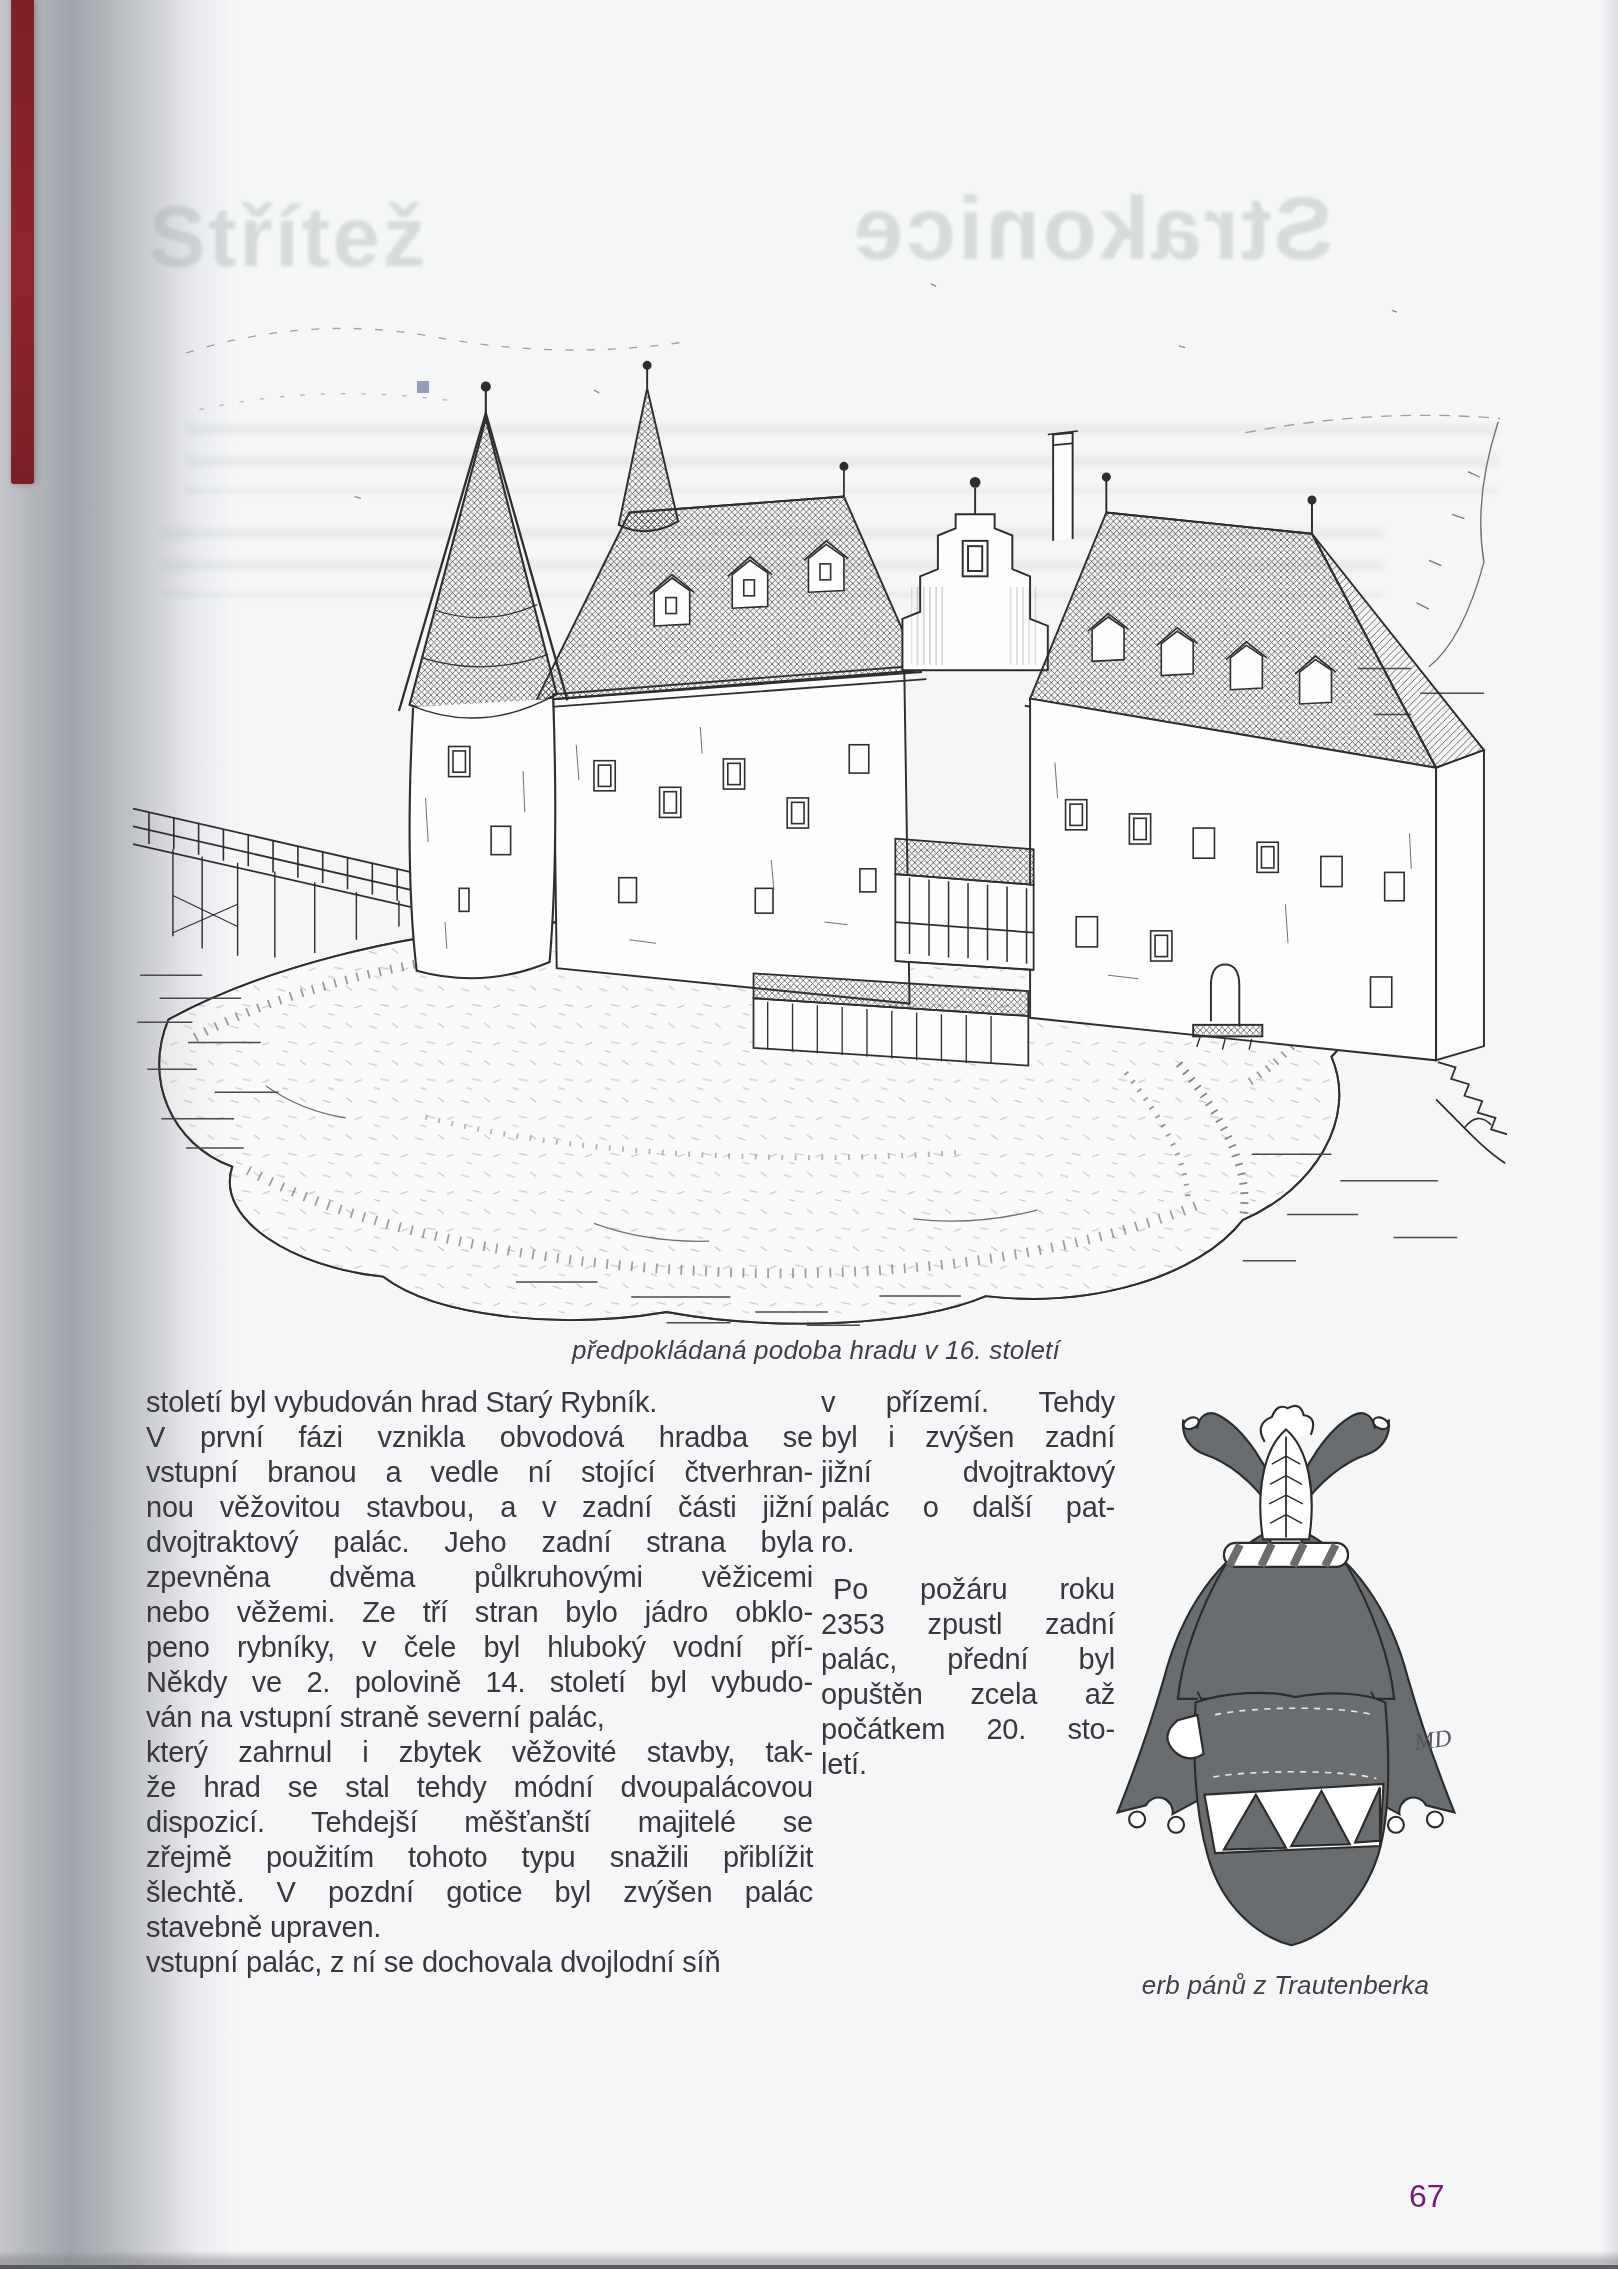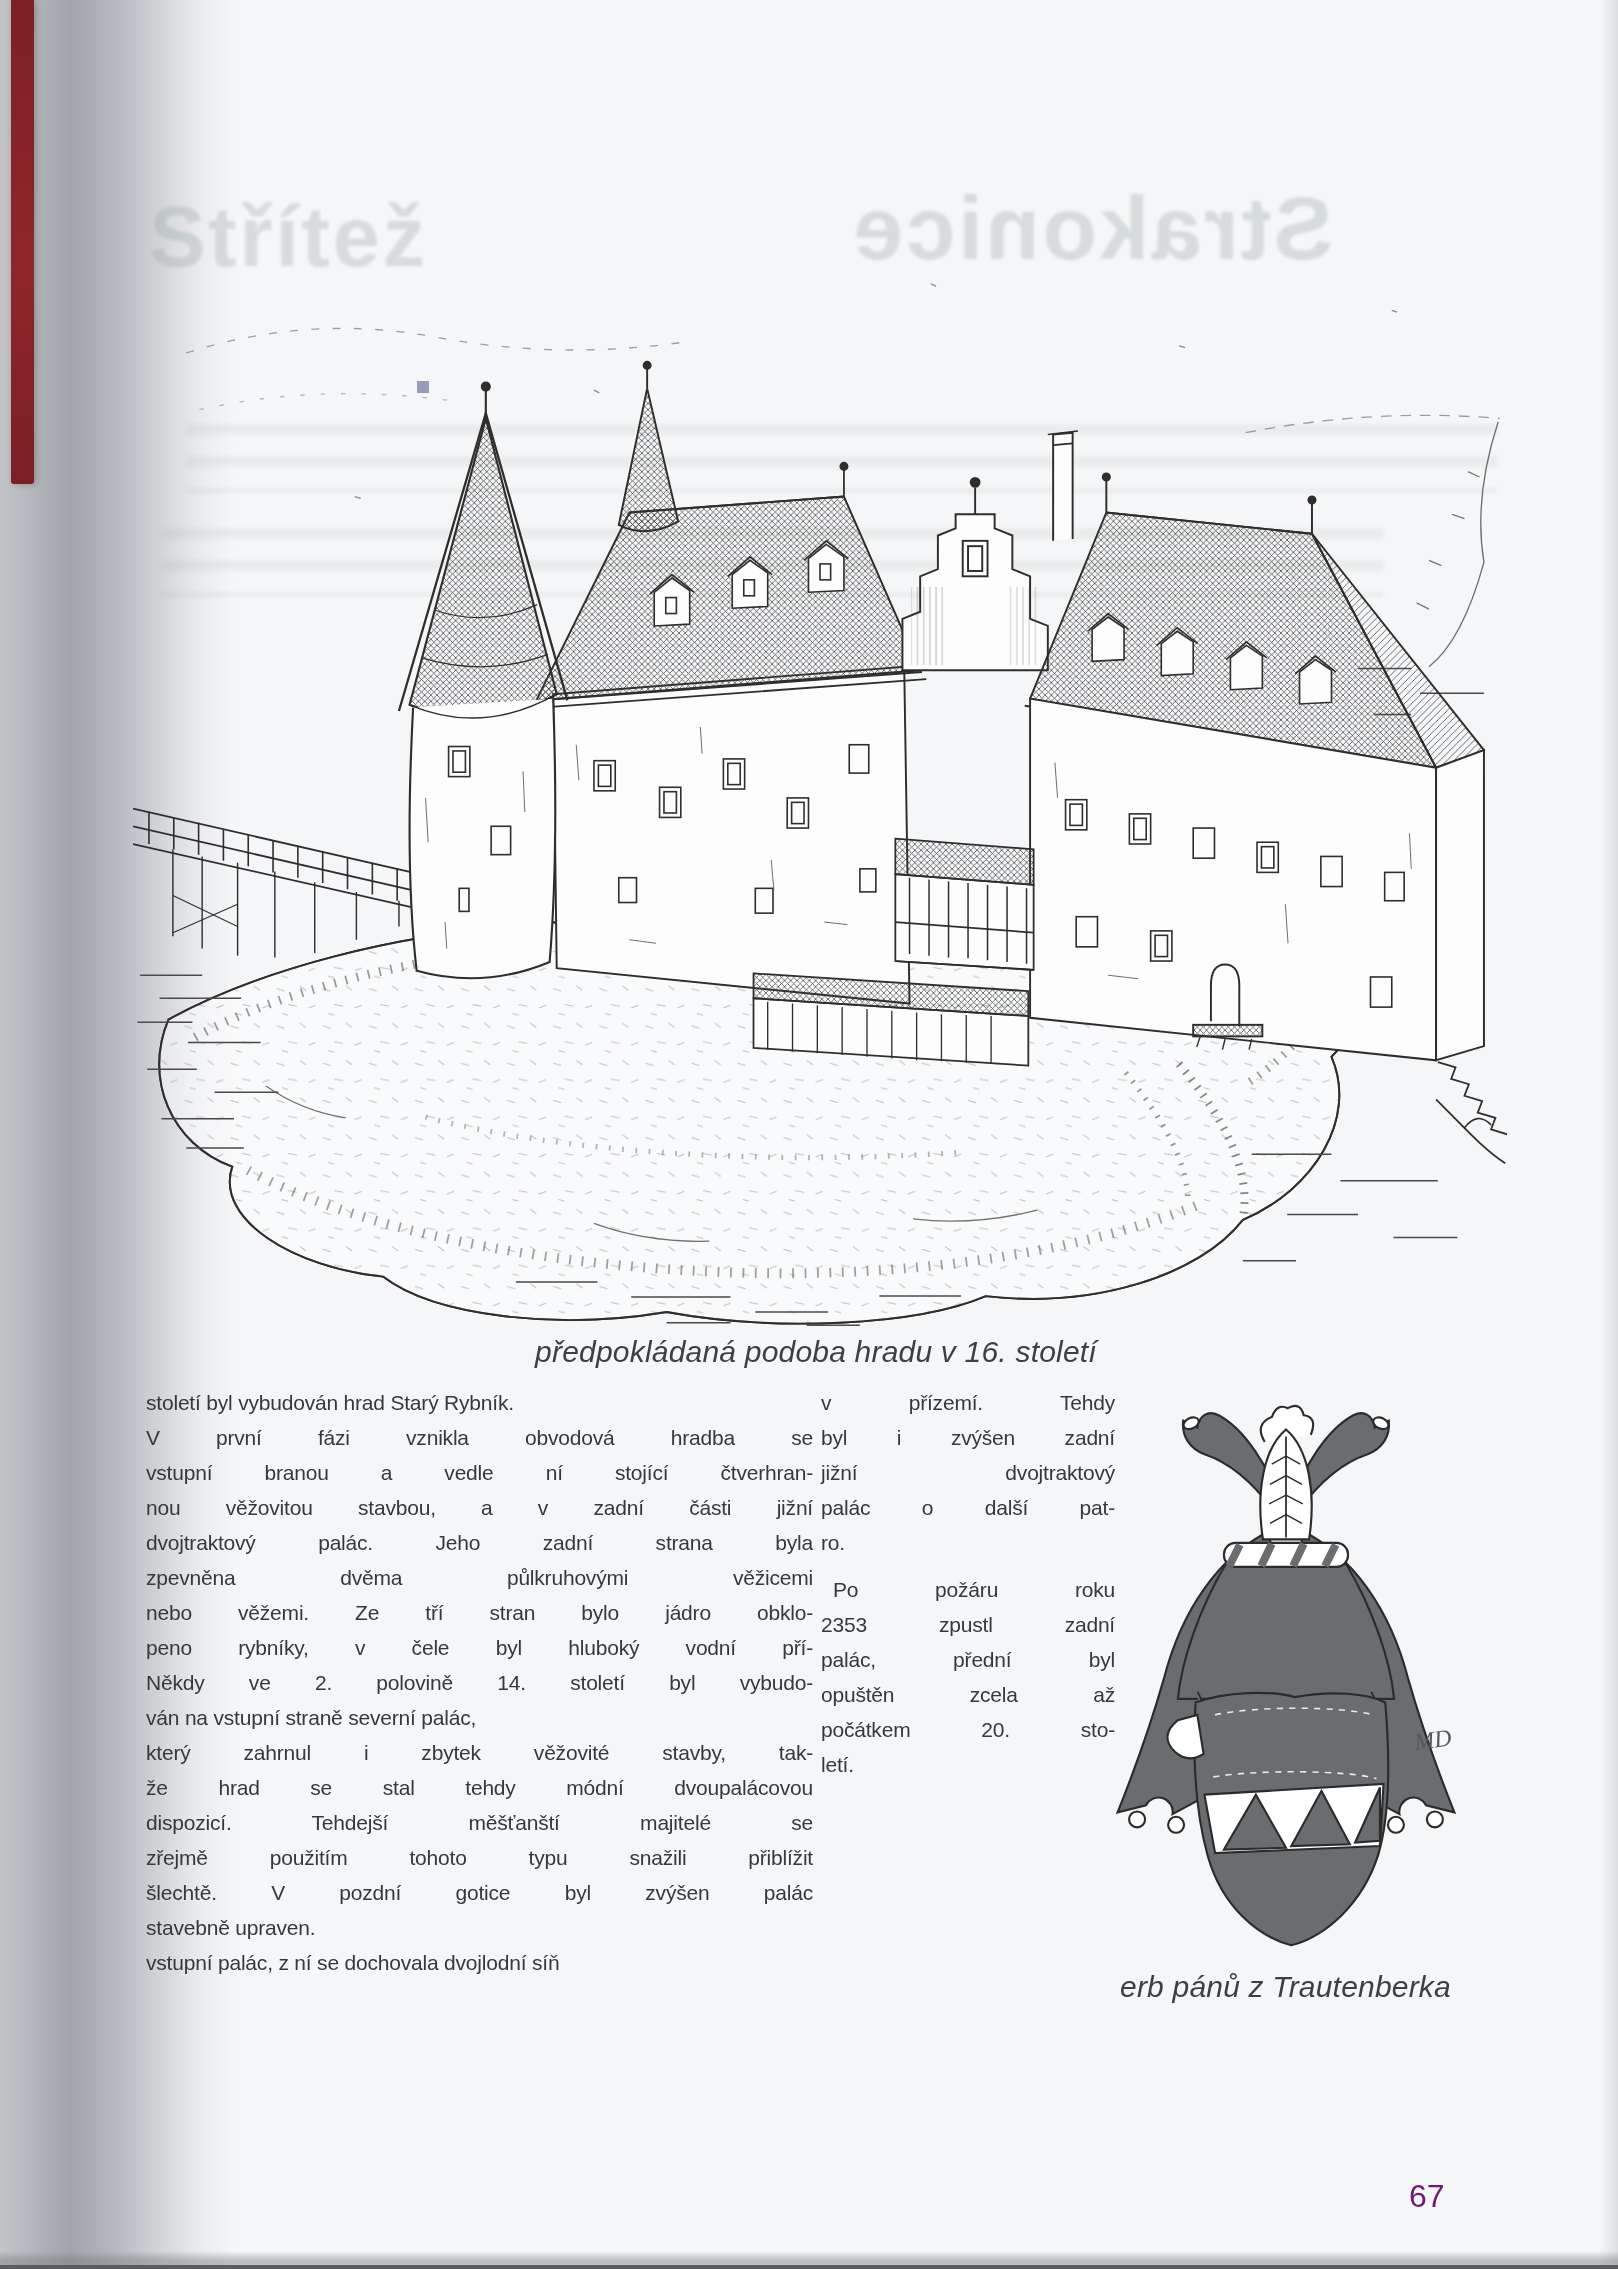--- a/index.html
+++ b/index.html
@@ -23,27 +23,27 @@
   .ghost-par{position:absolute;filter:blur(2px);
     background:repeating-linear-gradient(180deg,rgba(168,178,172,.15) 0 10.6px,rgba(0,0,0,0) 10.6px 32px);}
   .gp1{left:186px;top:424px;width:1312px;height:69px;}
   .gp2{left:160px;top:528px;width:1224px;height:69px;}
   .blue-spot{position:absolute;left:417px;top:381px;width:11.5px;height:12.4px;
     background:rgba(58,68,118,.5);filter:blur(0.5px);}
   
   .castle{position:absolute;left:133px;top:124px;}
   .arms{position:absolute;left:1091px;top:1394px;}
   
-  .cap{position:absolute;font-style:italic;font-size:30px;color:#3d3f42;text-align:center;letter-spacing:0.2px;}
+  .cap{position:absolute;font-style:italic;font-size:26px;color:#3d3f42;text-align:center;letter-spacing:0.2px;}
   .capCastle{left:355px;top:1335px;width:922px;}
   .capArms{left:1086px;top:1970px;width:399px;}
   
   .colL{position:absolute;left:146px;top:1385px;width:667px;}
   .colR{position:absolute;left:821px;top:1385px;width:294px;}
-  .tline{min-height:35px;line-height:35px;font-size:21px;color:#36383b;letter-spacing:-0.2px;white-space:nowrap;}
+  .tline{min-height:35px;line-height:35px;font-size:29px;color:#36383b;letter-spacing:-0.2px;white-space:nowrap;}
   .tline.just{white-space:normal;text-align:justify;text-align-last:justify;}
   .tline.gap{margin-top:12.4px;margin-left:12px;}
   .pageno{position:absolute;left:1409px;top:2178px;font-size:32px;color:#701a75;}
 </style>
 </head>
 <body>
 
 <div class="page">
 
   <div class="gutter"></div>

